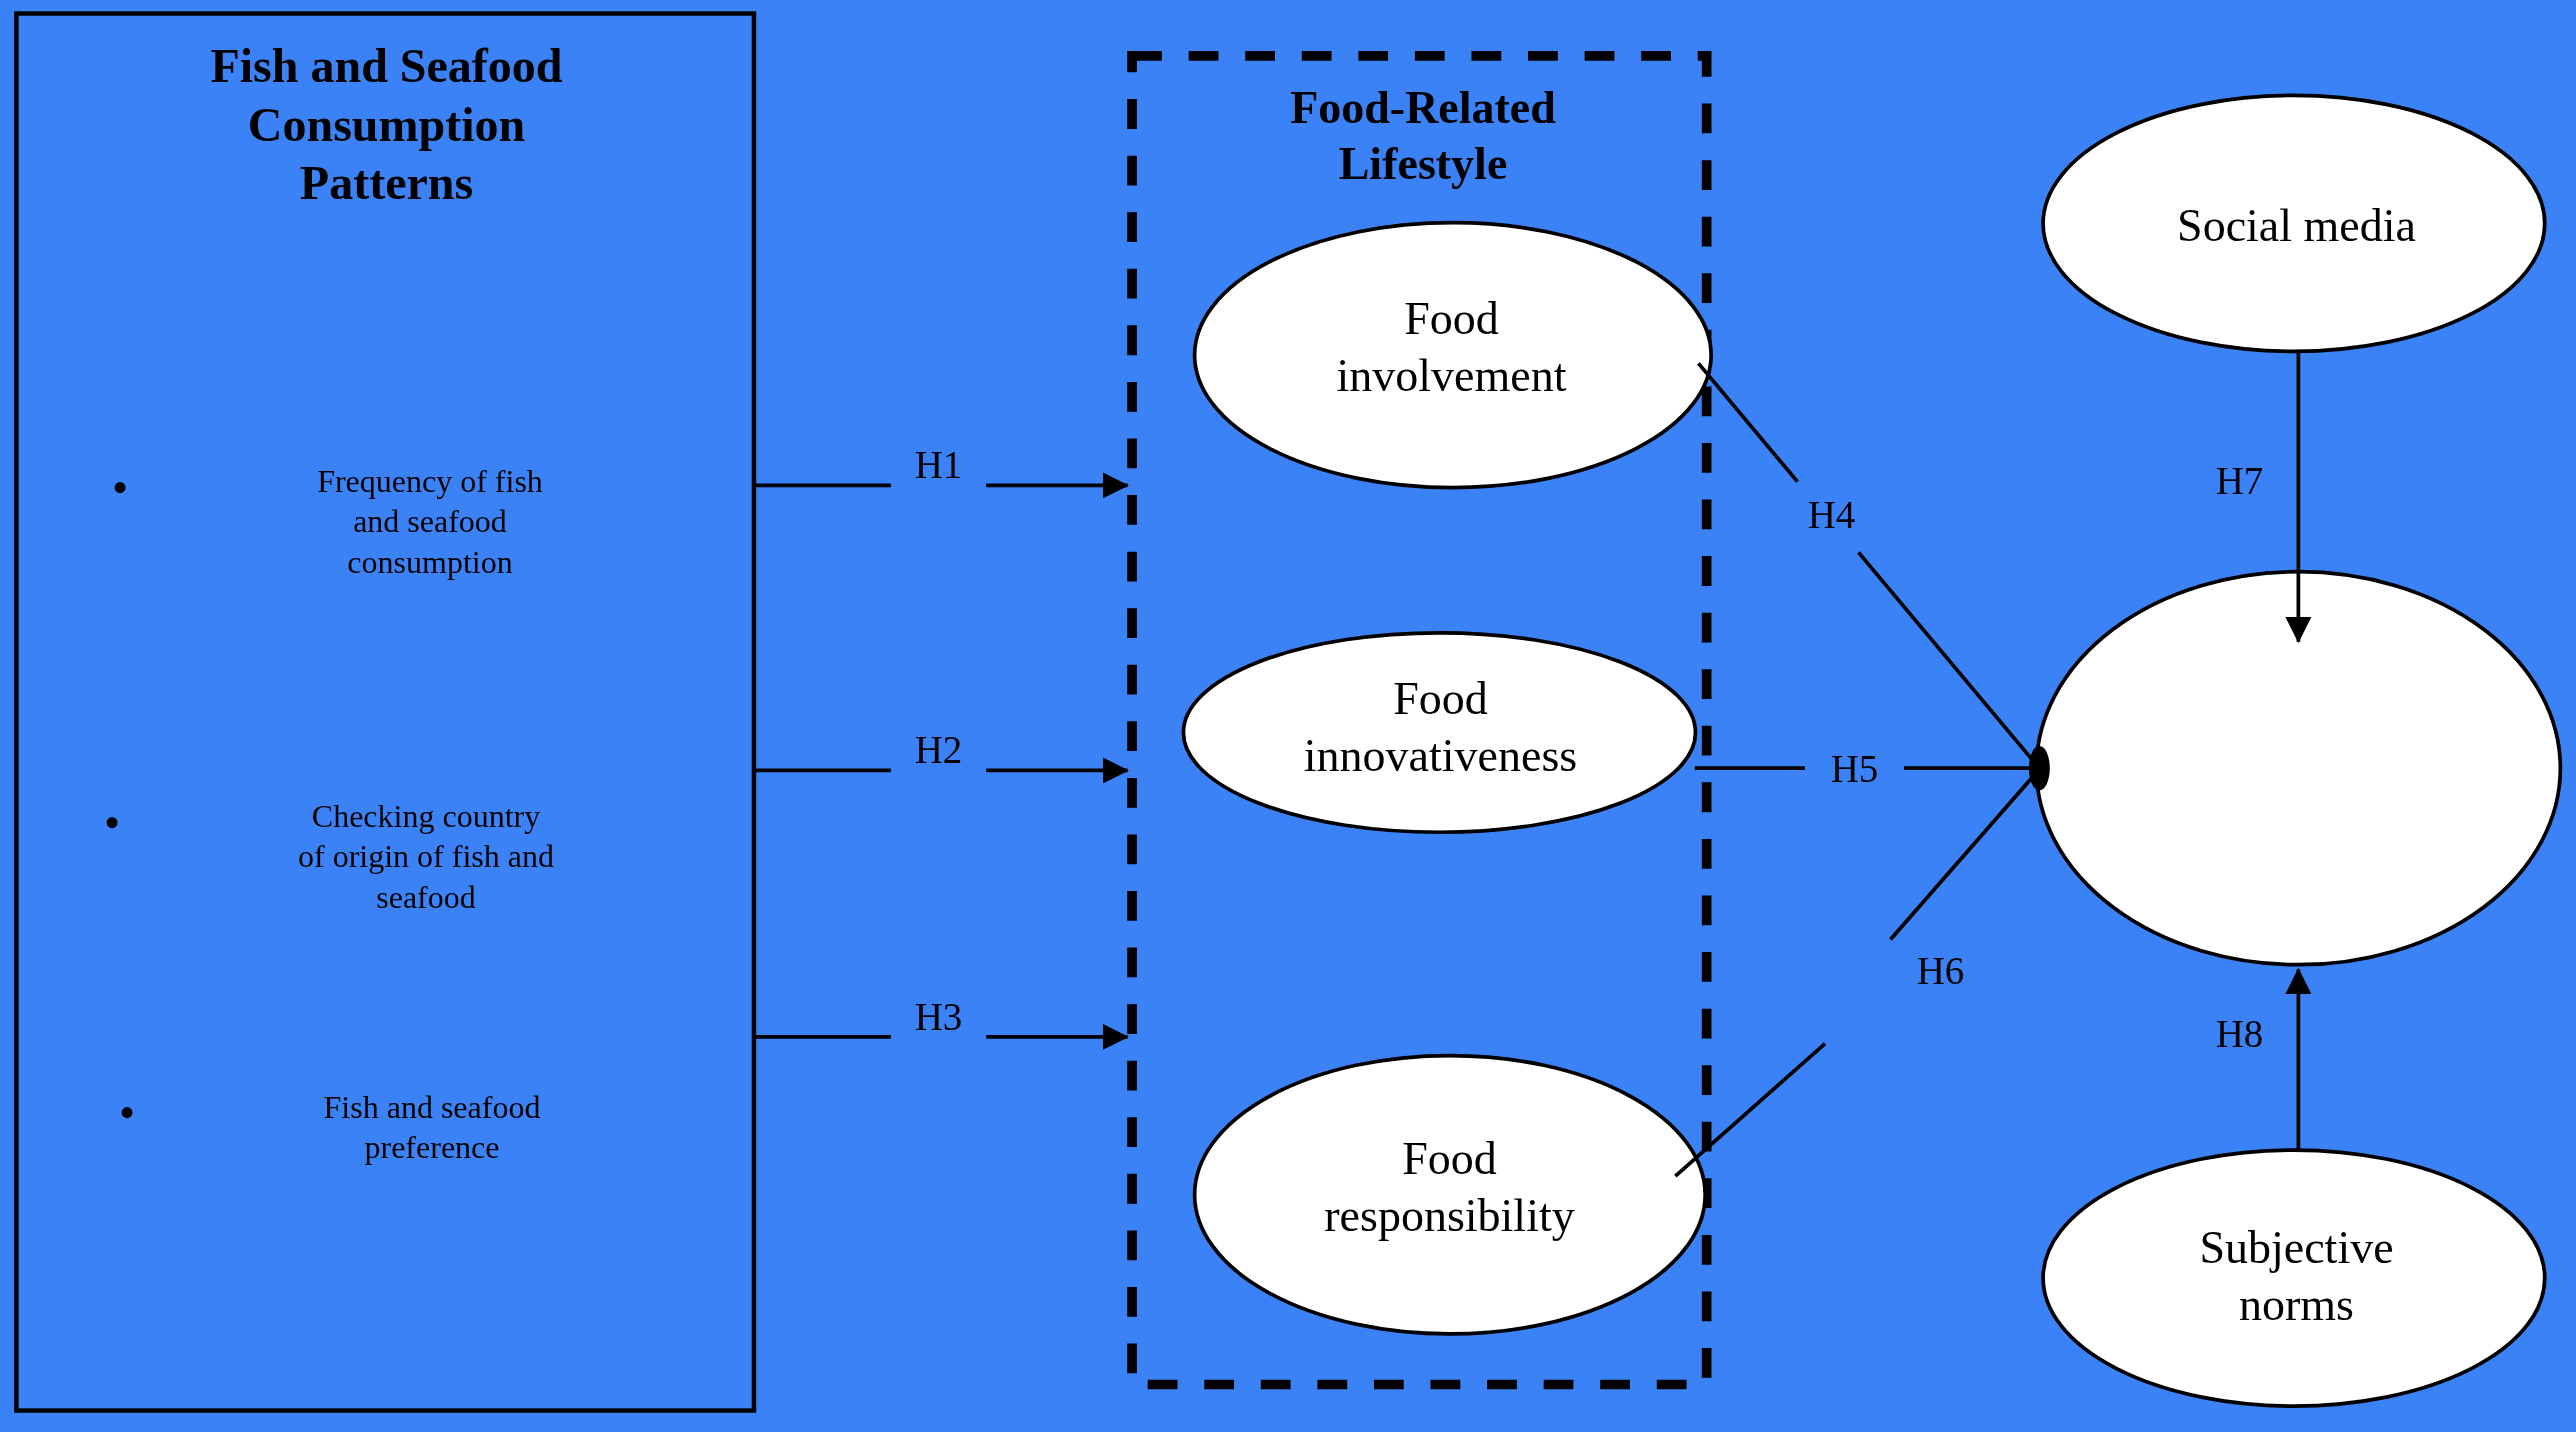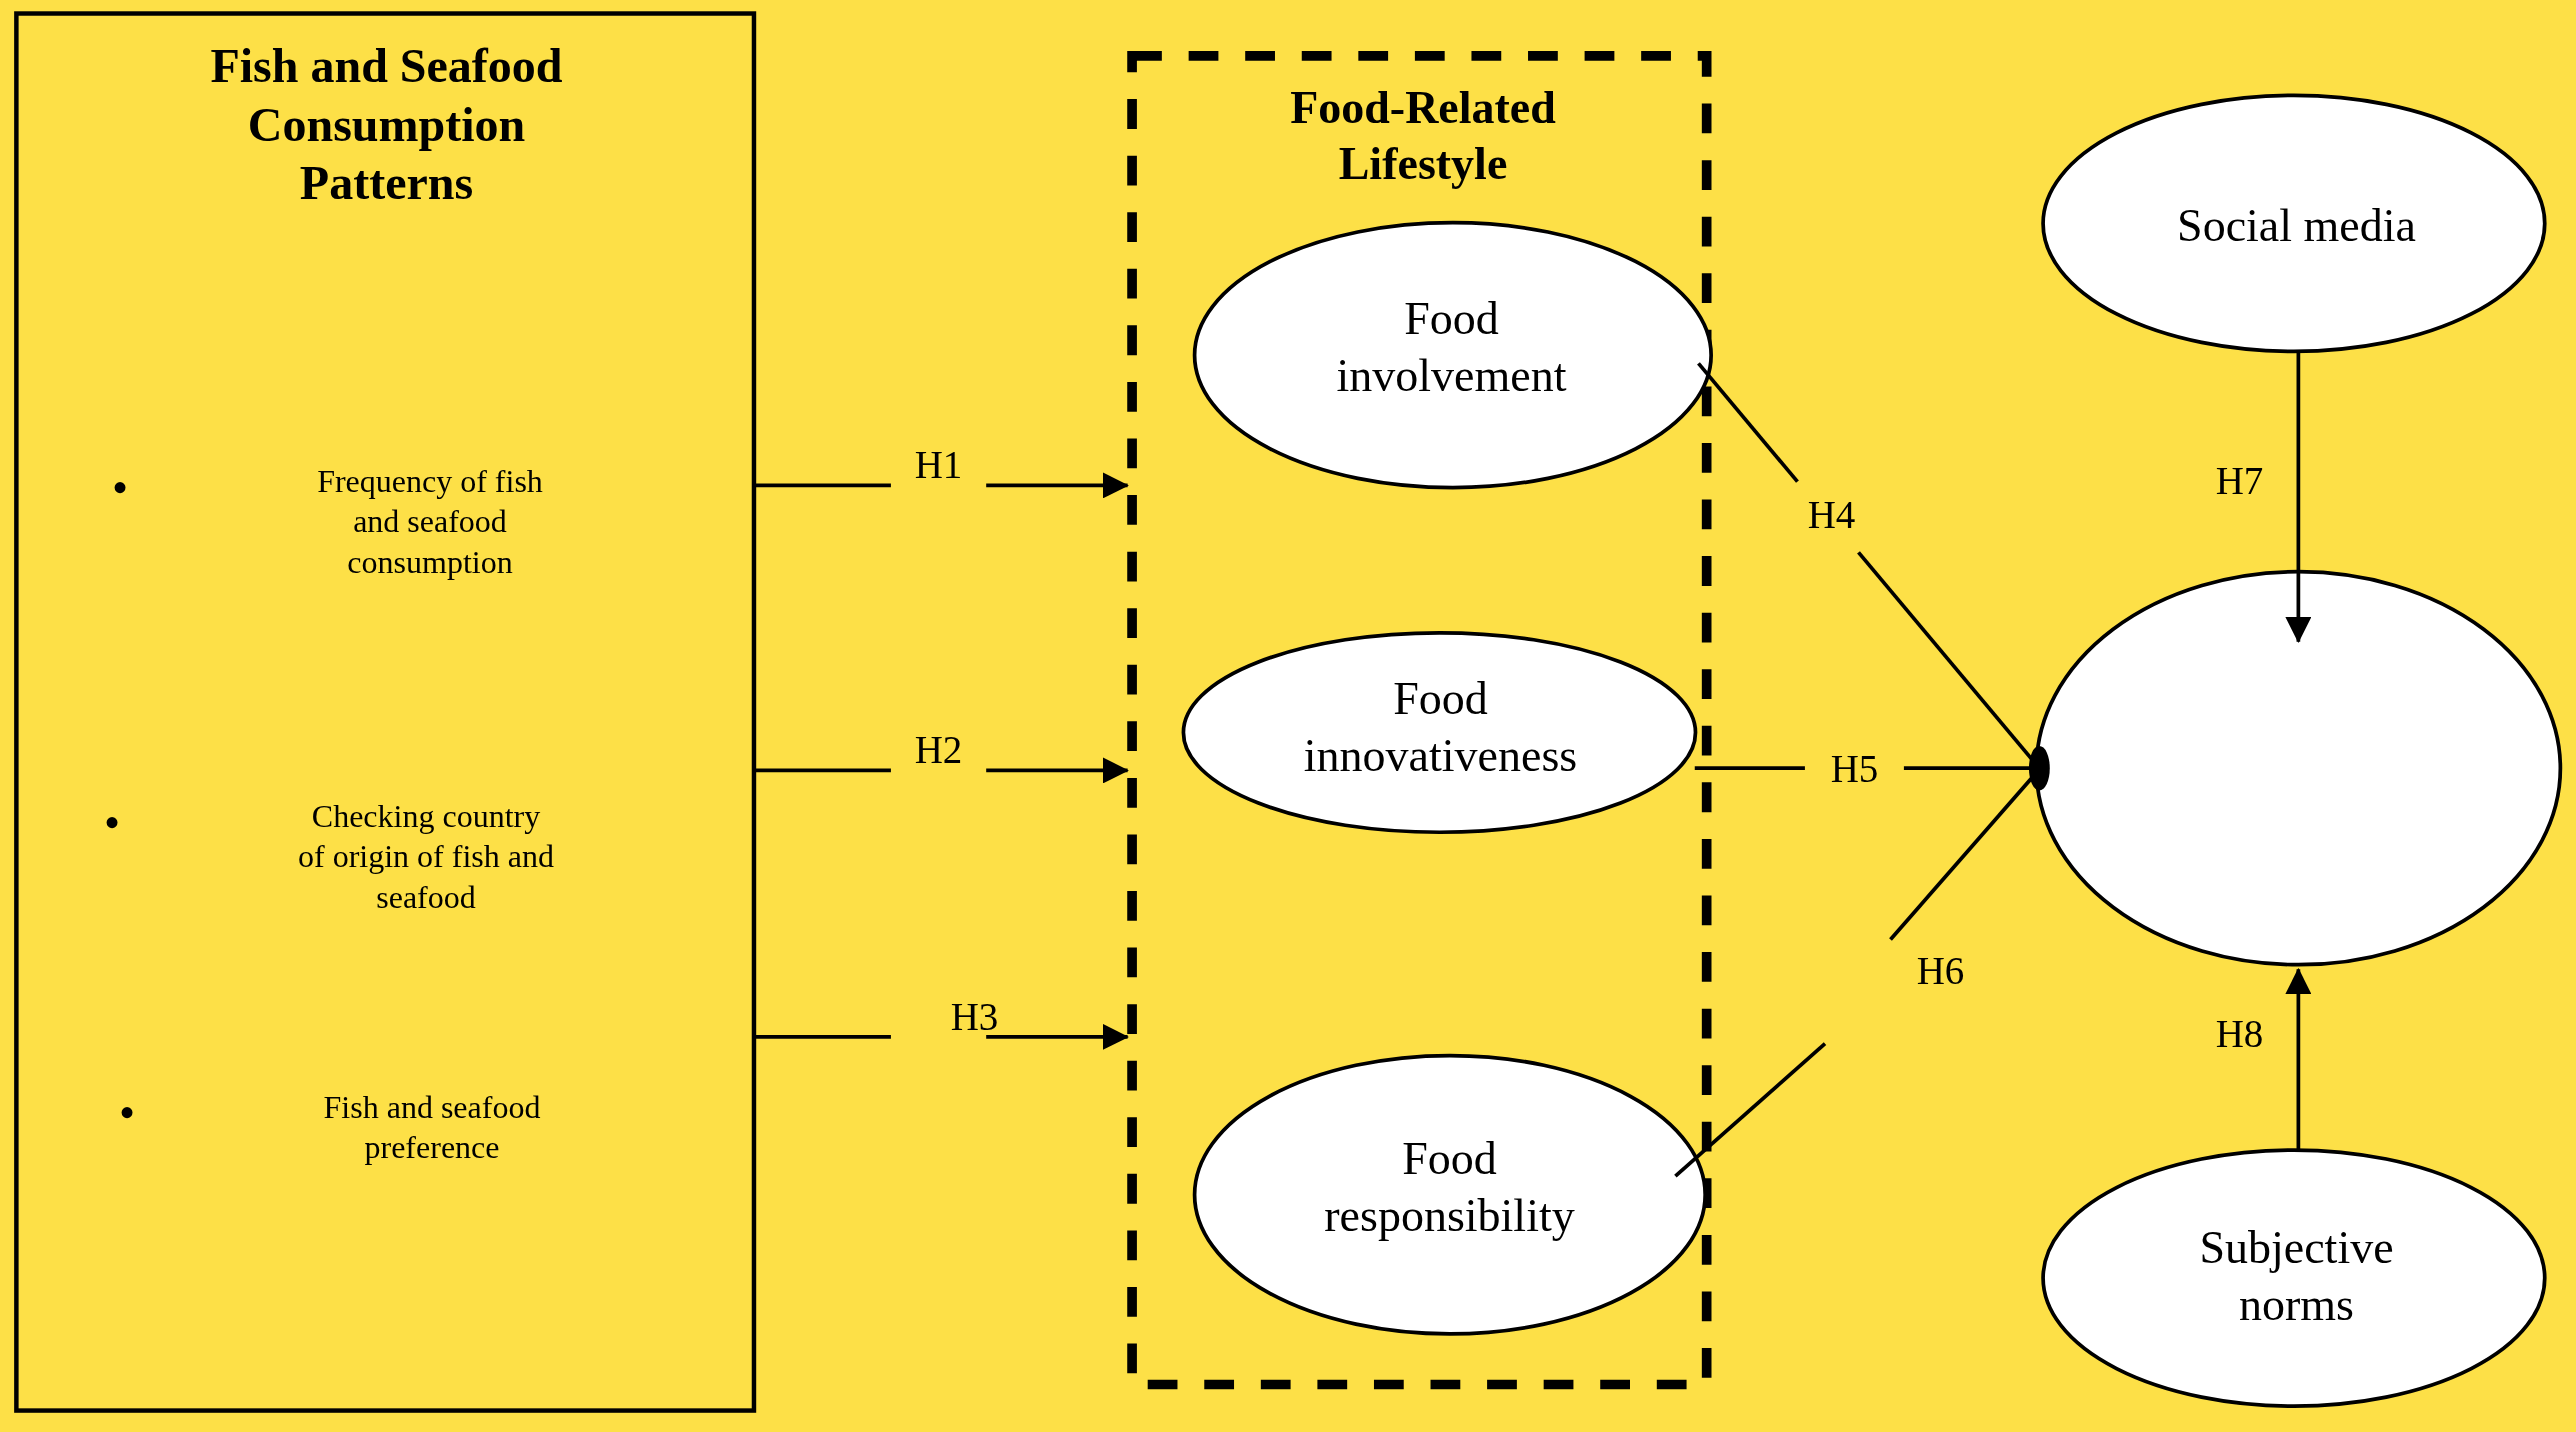--- a/index.html
+++ b/index.html
@@ -1,17 +1,17 @@
 <!DOCTYPE html>
 <html style="font-size:12px"><head>
 <meta charset="utf-8">
 <style>
   html,body{margin:0;padding:0;background:#ffffff;}
   body{font-family:"Liberation Serif", serif;color:#000;}
-  #stage{position:relative;width:2576px;height:1433px;background:#fde047;overflow:hidden;}
+  #stage{position:relative;width:2576px;height:1433px;background:#3b82f6;overflow:hidden;}
   #stage svg{position:absolute;left:0;top:0;width:2576px;height:1433px;}
 
   .txt{position:absolute;text-align:center;line-height:1.12;color:#000;
        font-family:"Liberation Serif", serif; white-space:pre-line;}
 
   .panel-title{font-weight:bold;font-size:48px;line-height:1.22;}
   .group-title{font-weight:bold;font-size:46px;line-height:1.22;}
   .node-label{font-size:46px;line-height:1.24;}
   .hyp-label{font-size:39px;line-height:1;}
   .bullet-text{font-size:32px;line-height:1.26;}
@@ -109,21 +109,21 @@
   <div class="txt node-label" style="left:2062px; top:197px; width:469px;">Social media</div>
 
 
   <div class="txt node-label" style="left:2062px; top:1219px; width:469px;">Subjective
 norms</div>
 
   <div class="txt hyp-label" style="left:890px; top:445px; width:97px;">H1</div>
 
   <div class="txt hyp-label" style="left:890px; top:730px; width:97px;">H2</div>
 
-  <div class="txt hyp-label" style="left:926px; top:997px; width:97px;">H3</div>
+  <div class="txt hyp-label" style="left:890px; top:997px; width:97px;">H3</div>
 
   <div class="txt hyp-label" style="left:1783px; top:495px; width:97px;">H4</div>
 
   <div class="txt hyp-label" style="left:1806px; top:749px; width:97px;">H5</div>
 
   <div class="txt hyp-label" style="left:1892px; top:951px; width:97px;">H6</div>
 
   <div class="txt hyp-label" style="left:2191px; top:461px; width:97px;">H7</div>
 
   <div class="txt hyp-label" style="left:2191px; top:1014px; width:97px;">H8</div>

